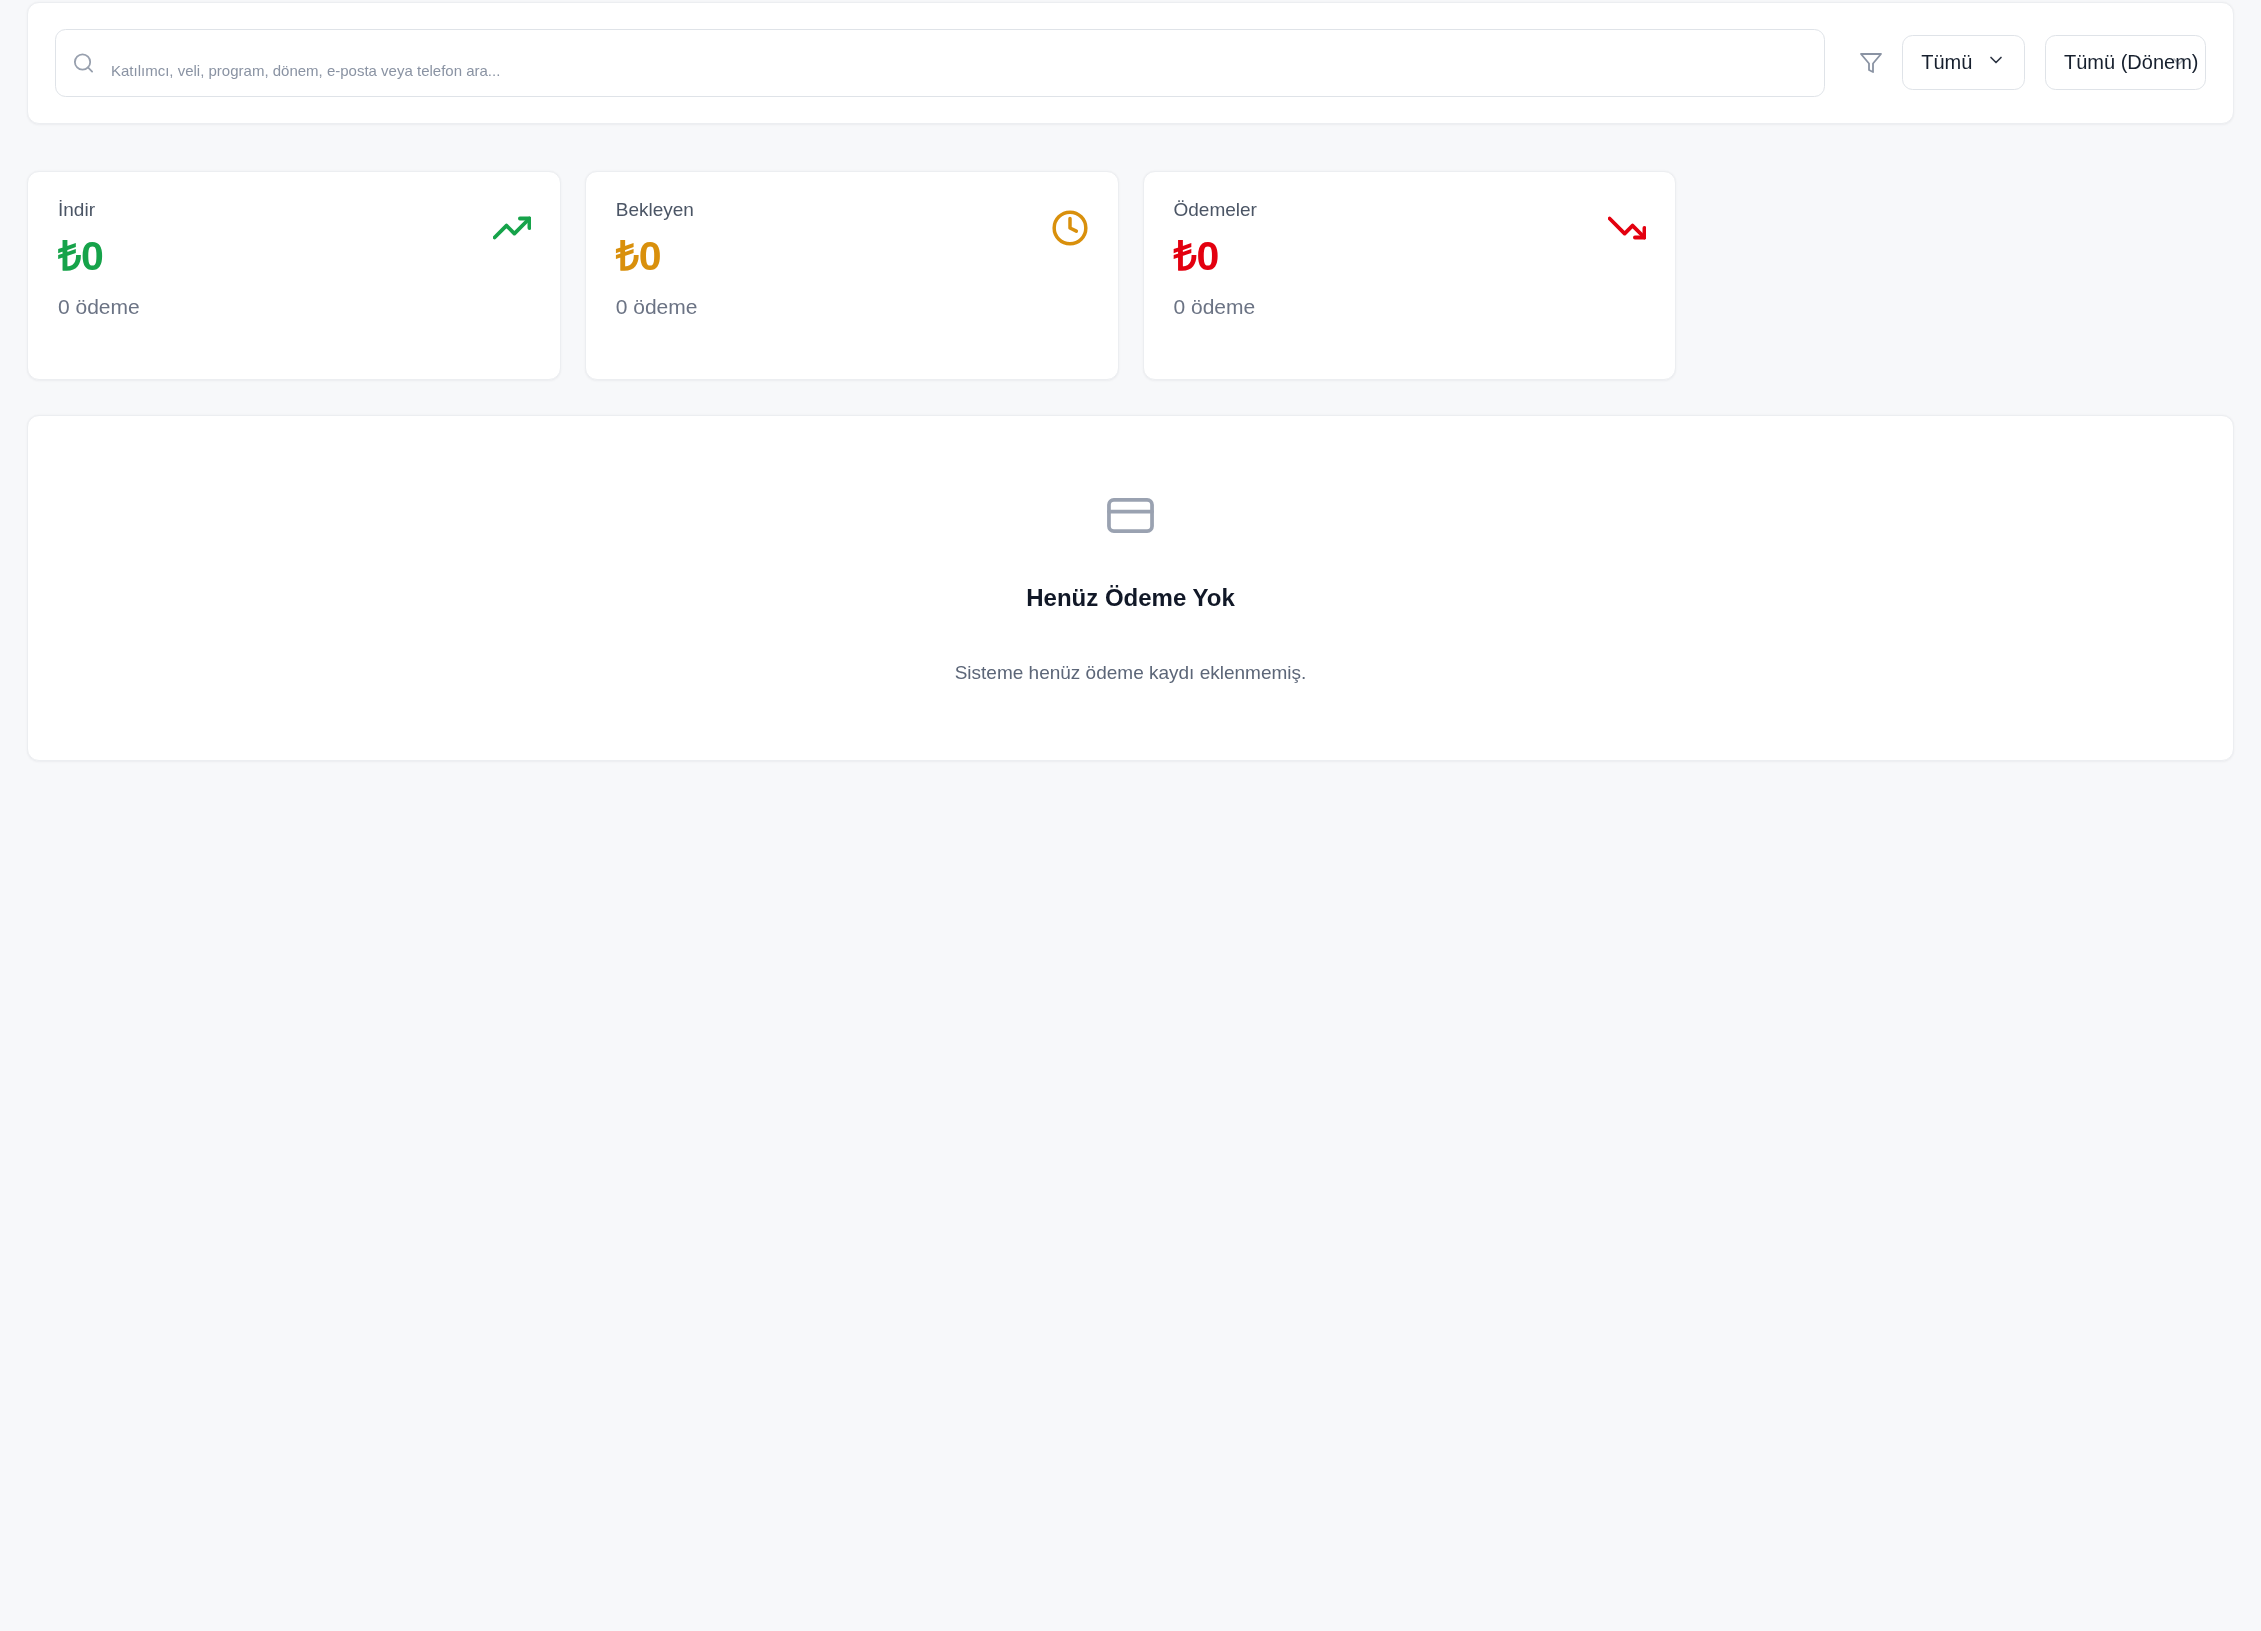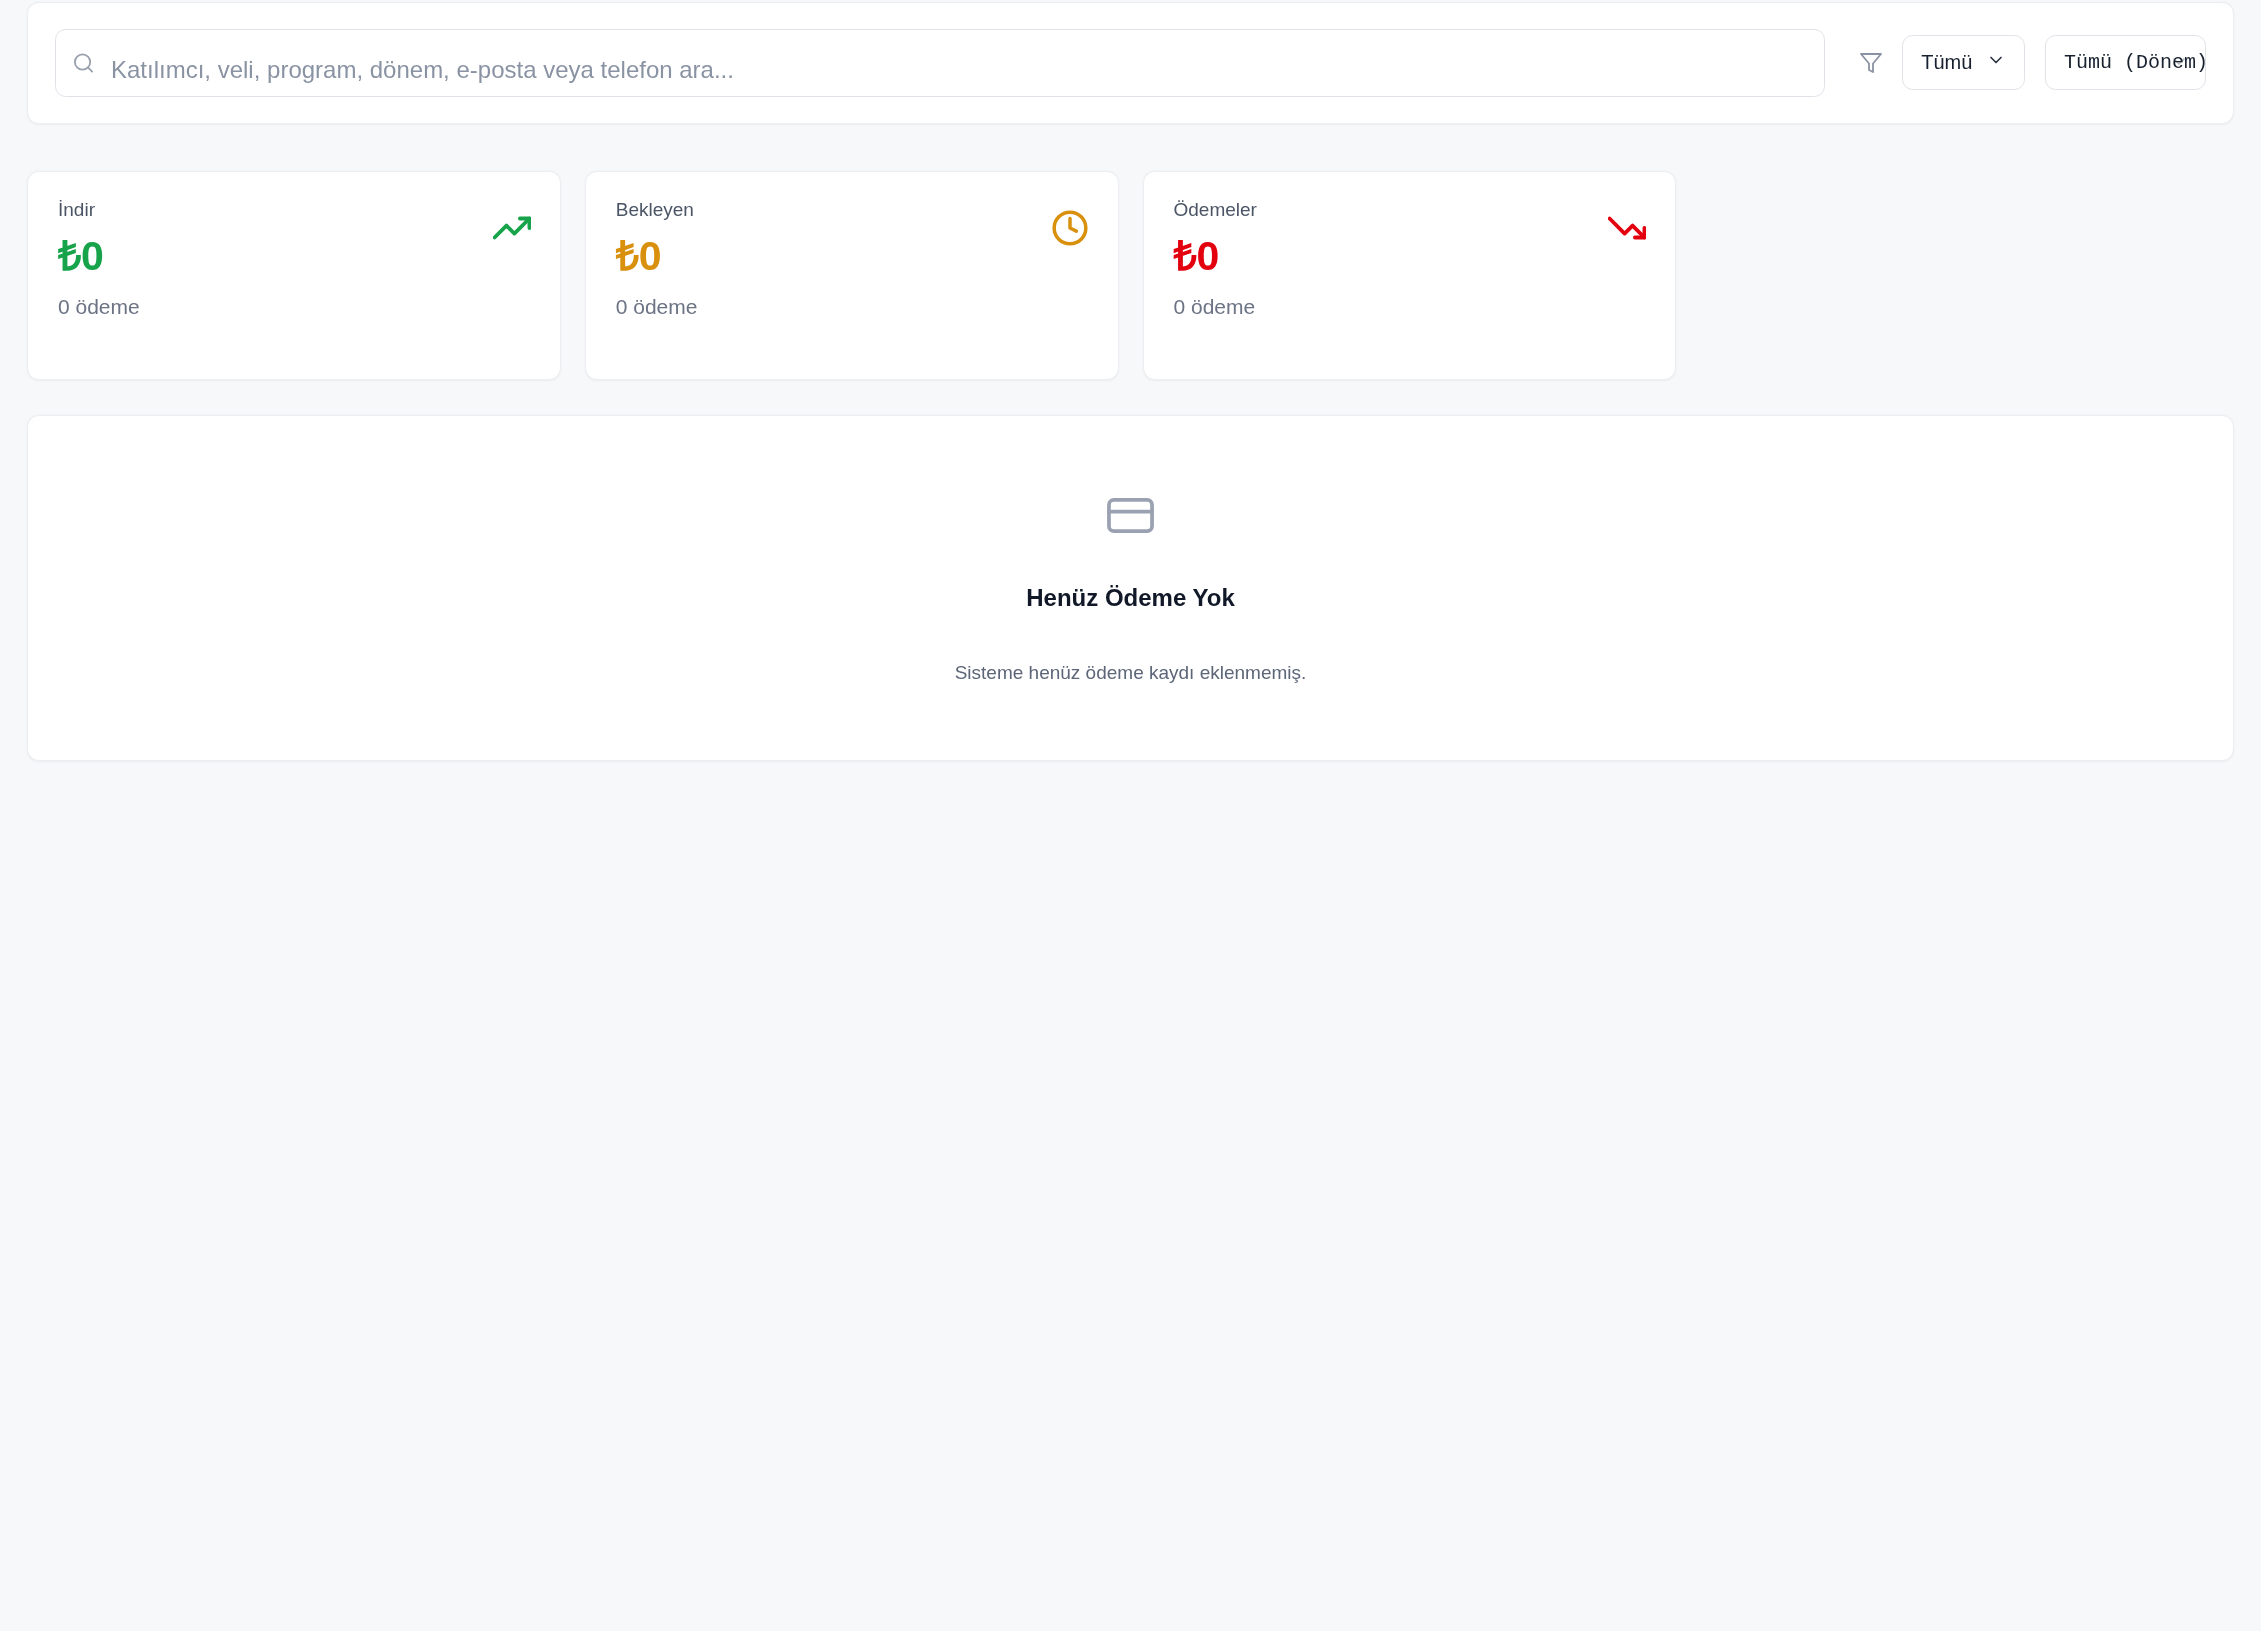--- a/index.html
+++ b/index.html
@@ -91,21 +91,21 @@
     transform: translateY(-50%);
     display: flex;
     pointer-events: none;
   }
   .search-input {
     width: 100%;
     height: 68px;
     border: 1.2px solid #dfe3e8;
     border-radius: 10.6px;
     background: #ffffff;
-    font-size: 24px;
+    font-size: 15px;
     color: #1f2937;
     padding: 15px 15px 0 55px;
     font-family: "Liberation Sans", sans-serif;
     outline: none;
   }
   .search-input::placeholder { color: #8a93a3; }
 
   .funnel-box {
     display: flex;
     align-items: center;
@@ -138,21 +138,20 @@
     position: relative;
     margin-left: 20px;
     display: inline-flex;
   }
   .select-term {
     width: 161px;
     overflow: hidden;
     display: inline-flex;
     align-items: center;
     justify-content: flex-start;
-    font-family: Liberation Mono, monospace;
   }
   .select-term-chev {
     position: absolute;
     right: 16.7px;
     top: 50%;
     transform: translateY(-50%);
     opacity: .35;
     pointer-events: none;
   }
 

